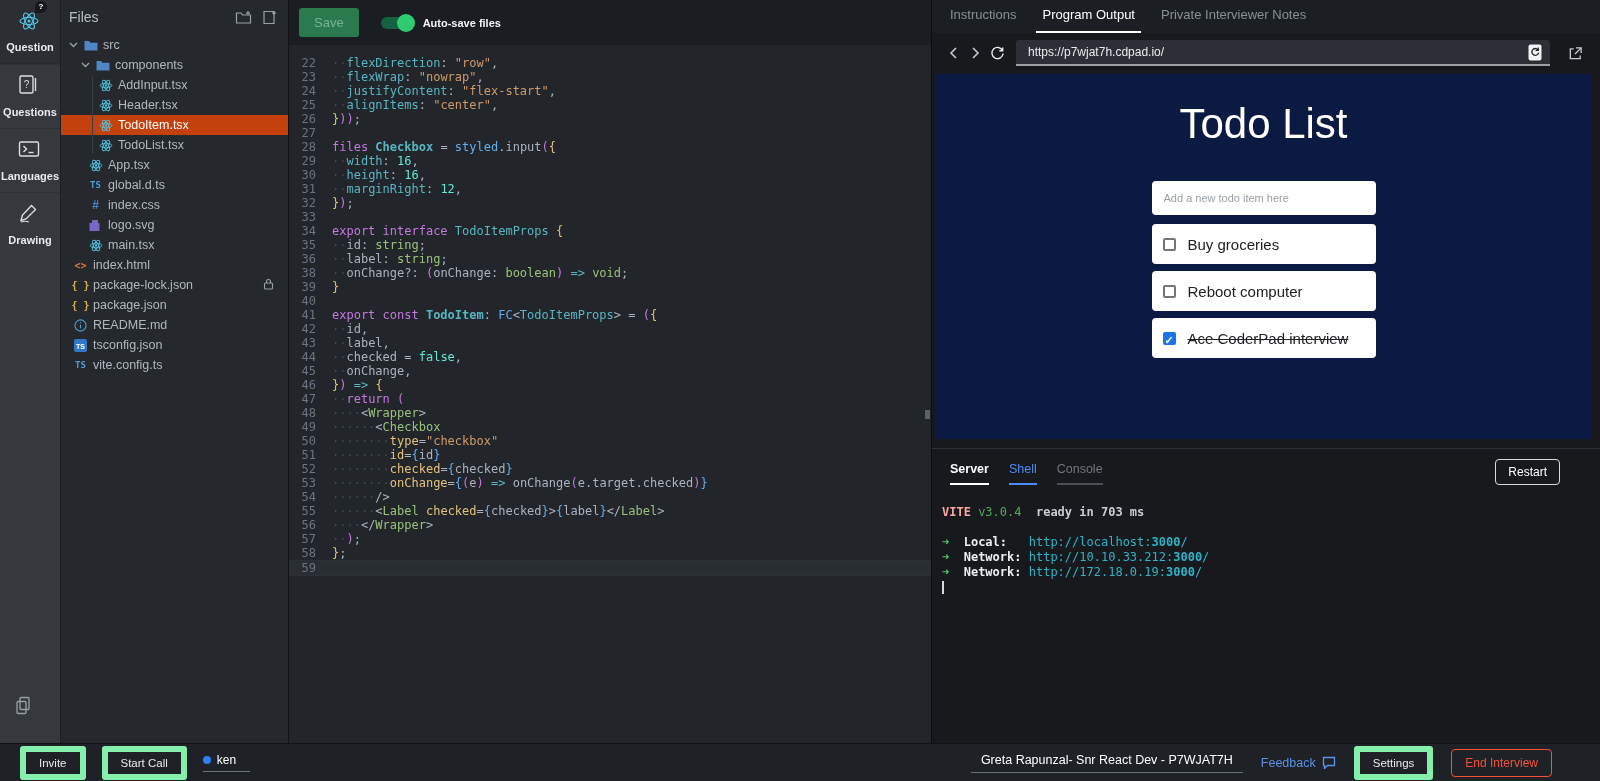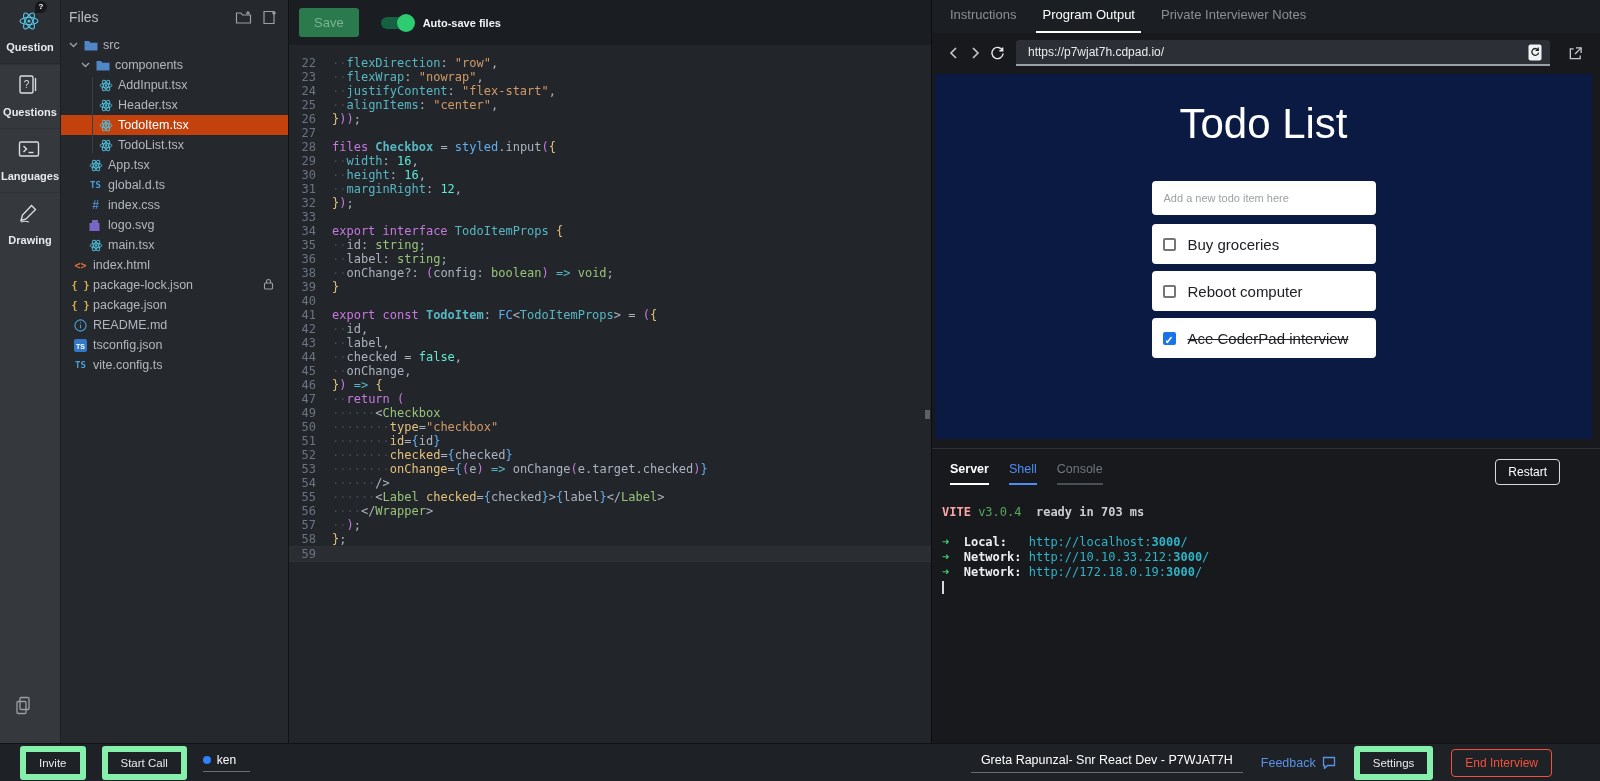--- a/index.html
+++ b/index.html
@@ -364,30 +364,31 @@
       <div class="cl"><span class="gut">27</span><span class="ctx"></span></div>
       <div class="cl"><span class="gut">28</span><span class="ctx"><span class="tk-kw">files </span><span class="tk-cn">Checkbox</span><span class="tk-df"> = </span><span class="tk-fn">styled</span><span class="tk-df">.input</span><span class="tk-pa">(</span><span class="tk-br">{</span></span></div>
       <div class="cl"><span class="gut">29</span><span class="ctx"><span class="tk-dim">··</span><span class="tk-pr">width</span><span class="tk-df">: </span><span class="tk-n">16</span><span class="tk-df">,</span></span></div>
       <div class="cl"><span class="gut">30</span><span class="ctx"><span class="tk-dim">··</span><span class="tk-pr">height</span><span class="tk-df">: </span><span class="tk-n">16</span><span class="tk-df">,</span></span></div>
       <div class="cl"><span class="gut">31</span><span class="ctx"><span class="tk-dim">··</span><span class="tk-pr">marginRight</span><span class="tk-df">: </span><span class="tk-n">12</span><span class="tk-df">,</span></span></div>
       <div class="cl"><span class="gut">32</span><span class="ctx"><span class="tk-br">}</span><span class="tk-pa">)</span><span class="tk-df">;</span></span></div>
       <div class="cl"><span class="gut">33</span><span class="ctx"></span></div>
       <div class="cl"><span class="gut">34</span><span class="ctx"><span class="tk-kw">export interface </span><span class="tk-ty2">TodoItemProps</span><span class="tk-df"> </span><span class="tk-br">{</span></span></div>
       <div class="cl"><span class="gut">35</span><span class="ctx"><span class="tk-dim">··</span><span class="tk-df">id: </span><span class="tk-ty">string</span><span class="tk-df">;</span></span></div>
       <div class="cl"><span class="gut">36</span><span class="ctx"><span class="tk-dim">··</span><span class="tk-df">label: </span><span class="tk-ty">string</span><span class="tk-df">;</span></span></div>
-      <div class="cl"><span class="gut">38</span><span class="ctx"><span class="tk-dim">··</span><span class="tk-df">onChange?: </span><span class="tk-pa">(</span><span class="tk-df">config: </span><span class="tk-ty">boolean</span><span class="tk-pa">)</span><span class="tk-ar"> =&gt; </span><span class="tk-ty">void</span><span class="tk-df">;</span></span></div>
+      <div class="cl"><span class="gut">38</span><span class="ctx"><span class="tk-dim">··</span><span class="tk-df">onChange?: </span><span class="tk-pa">(</span><span class="tk-df">onChange: </span><span class="tk-ty">boolean</span><span class="tk-pa">)</span><span class="tk-ar"> =&gt; </span><span class="tk-ty">void</span><span class="tk-df">;</span></span></div>
       <div class="cl"><span class="gut">39</span><span class="ctx"><span class="tk-br">}</span></span></div>
       <div class="cl"><span class="gut">40</span><span class="ctx"></span></div>
       <div class="cl"><span class="gut">41</span><span class="ctx"><span class="tk-kw">export const </span><span class="tk-cn">TodoItem</span><span class="tk-df">: </span><span class="tk-fn">FC</span><span class="tk-df">&lt;</span><span class="tk-ty2">TodoItemProps</span><span class="tk-df">&gt; = </span><span class="tk-pa">(</span><span class="tk-br">{</span></span></div>
       <div class="cl"><span class="gut">42</span><span class="ctx"><span class="tk-dim">··</span><span class="tk-df">id,</span></span></div>
       <div class="cl"><span class="gut">43</span><span class="ctx"><span class="tk-dim">··</span><span class="tk-df">label,</span></span></div>
       <div class="cl"><span class="gut">44</span><span class="ctx"><span class="tk-dim">··</span><span class="tk-df">checked = </span><span class="tk-n">false</span><span class="tk-df">,</span></span></div>
       <div class="cl"><span class="gut">45</span><span class="ctx"><span class="tk-dim">··</span><span class="tk-df">onChange,</span></span></div>
       <div class="cl"><span class="gut">46</span><span class="ctx"><span class="tk-br">}</span><span class="tk-pa">)</span><span class="tk-ar"> =&gt; </span><span class="tk-br">{</span></span></div>
       <div class="cl"><span class="gut">47</span><span class="ctx"><span class="tk-dim">··</span><span class="tk-kw">return</span><span class="tk-df"> </span><span class="tk-pa">(</span></span></div>
+      <div class="cl"><span class="gut">48</span><span class="ctx"><span class="tk-dim">····</span><span class="tk-df">&lt;</span><span class="tk-tag">Wrapper</span><span class="tk-df">&gt;</span></span></div>
       <div class="cl"><span class="gut">49</span><span class="ctx"><span class="tk-dim">······</span><span class="tk-df">&lt;</span><span class="tk-tag">Checkbox</span></span></div>
       <div class="cl"><span class="gut">50</span><span class="ctx"><span class="tk-dim">········</span><span class="tk-at">type</span><span class="tk-df">=</span><span class="tk-s">"checkbox"</span></span></div>
       <div class="cl"><span class="gut">51</span><span class="ctx"><span class="tk-dim">········</span><span class="tk-at">id</span><span class="tk-df">=</span><span class="tk-jb">{</span><span class="tk-df">id</span><span class="tk-jb">}</span></span></div>
       <div class="cl"><span class="gut">52</span><span class="ctx"><span class="tk-dim">········</span><span class="tk-at">checked</span><span class="tk-df">=</span><span class="tk-jb">{</span><span class="tk-df">checked</span><span class="tk-jb">}</span></span></div>
       <div class="cl"><span class="gut">53</span><span class="ctx"><span class="tk-dim">········</span><span class="tk-at">onChange</span><span class="tk-df">=</span><span class="tk-jb">{</span><span class="tk-pa">(</span><span class="tk-df">e</span><span class="tk-pa">)</span><span class="tk-ar"> =&gt; </span><span class="tk-df">onChange</span><span class="tk-pa">(</span><span class="tk-df">e.target.checked</span><span class="tk-pa">)</span><span class="tk-jb">}</span></span></div>
       <div class="cl"><span class="gut">54</span><span class="ctx"><span class="tk-dim">······</span><span class="tk-df">/&gt;</span></span></div>
       <div class="cl"><span class="gut">55</span><span class="ctx"><span class="tk-dim">······</span><span class="tk-df">&lt;</span><span class="tk-tag">Label</span><span class="tk-df"> </span><span class="tk-at">checked</span><span class="tk-df">=</span><span class="tk-jb">{</span><span class="tk-df">checked</span><span class="tk-jb">}</span><span class="tk-df">&gt;</span><span class="tk-jb">{</span><span class="tk-df">label</span><span class="tk-jb">}</span><span class="tk-df">&lt;/</span><span class="tk-tag">Label</span><span class="tk-df">&gt;</span></span></div>
       <div class="cl"><span class="gut">56</span><span class="ctx"><span class="tk-dim">····</span><span class="tk-df">&lt;/</span><span class="tk-tag">Wrapper</span><span class="tk-df">&gt;</span></span></div>
       <div class="cl"><span class="gut">57</span><span class="ctx"><span class="tk-dim">··</span><span class="tk-pa">)</span><span class="tk-df">;</span></span></div>
       <div class="cl"><span class="gut">58</span><span class="ctx"><span class="tk-br">}</span><span class="tk-df">;</span></span></div>

